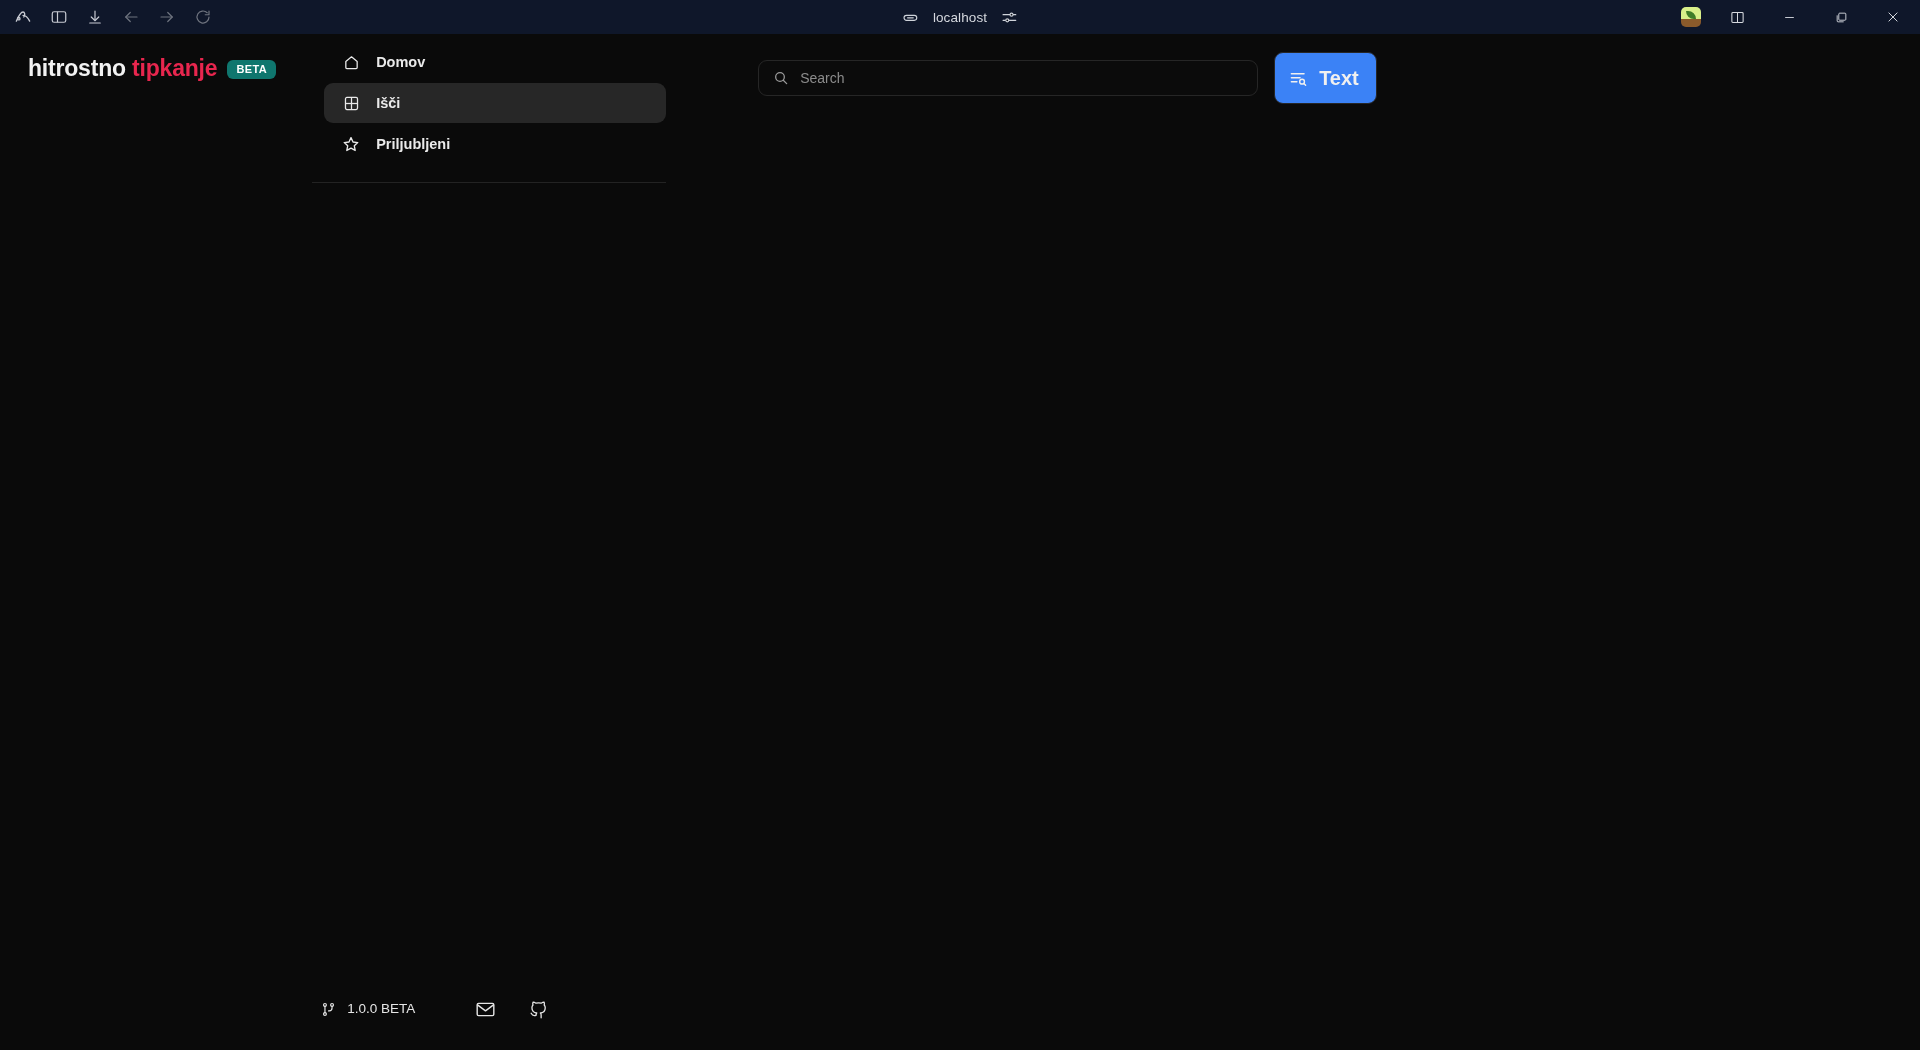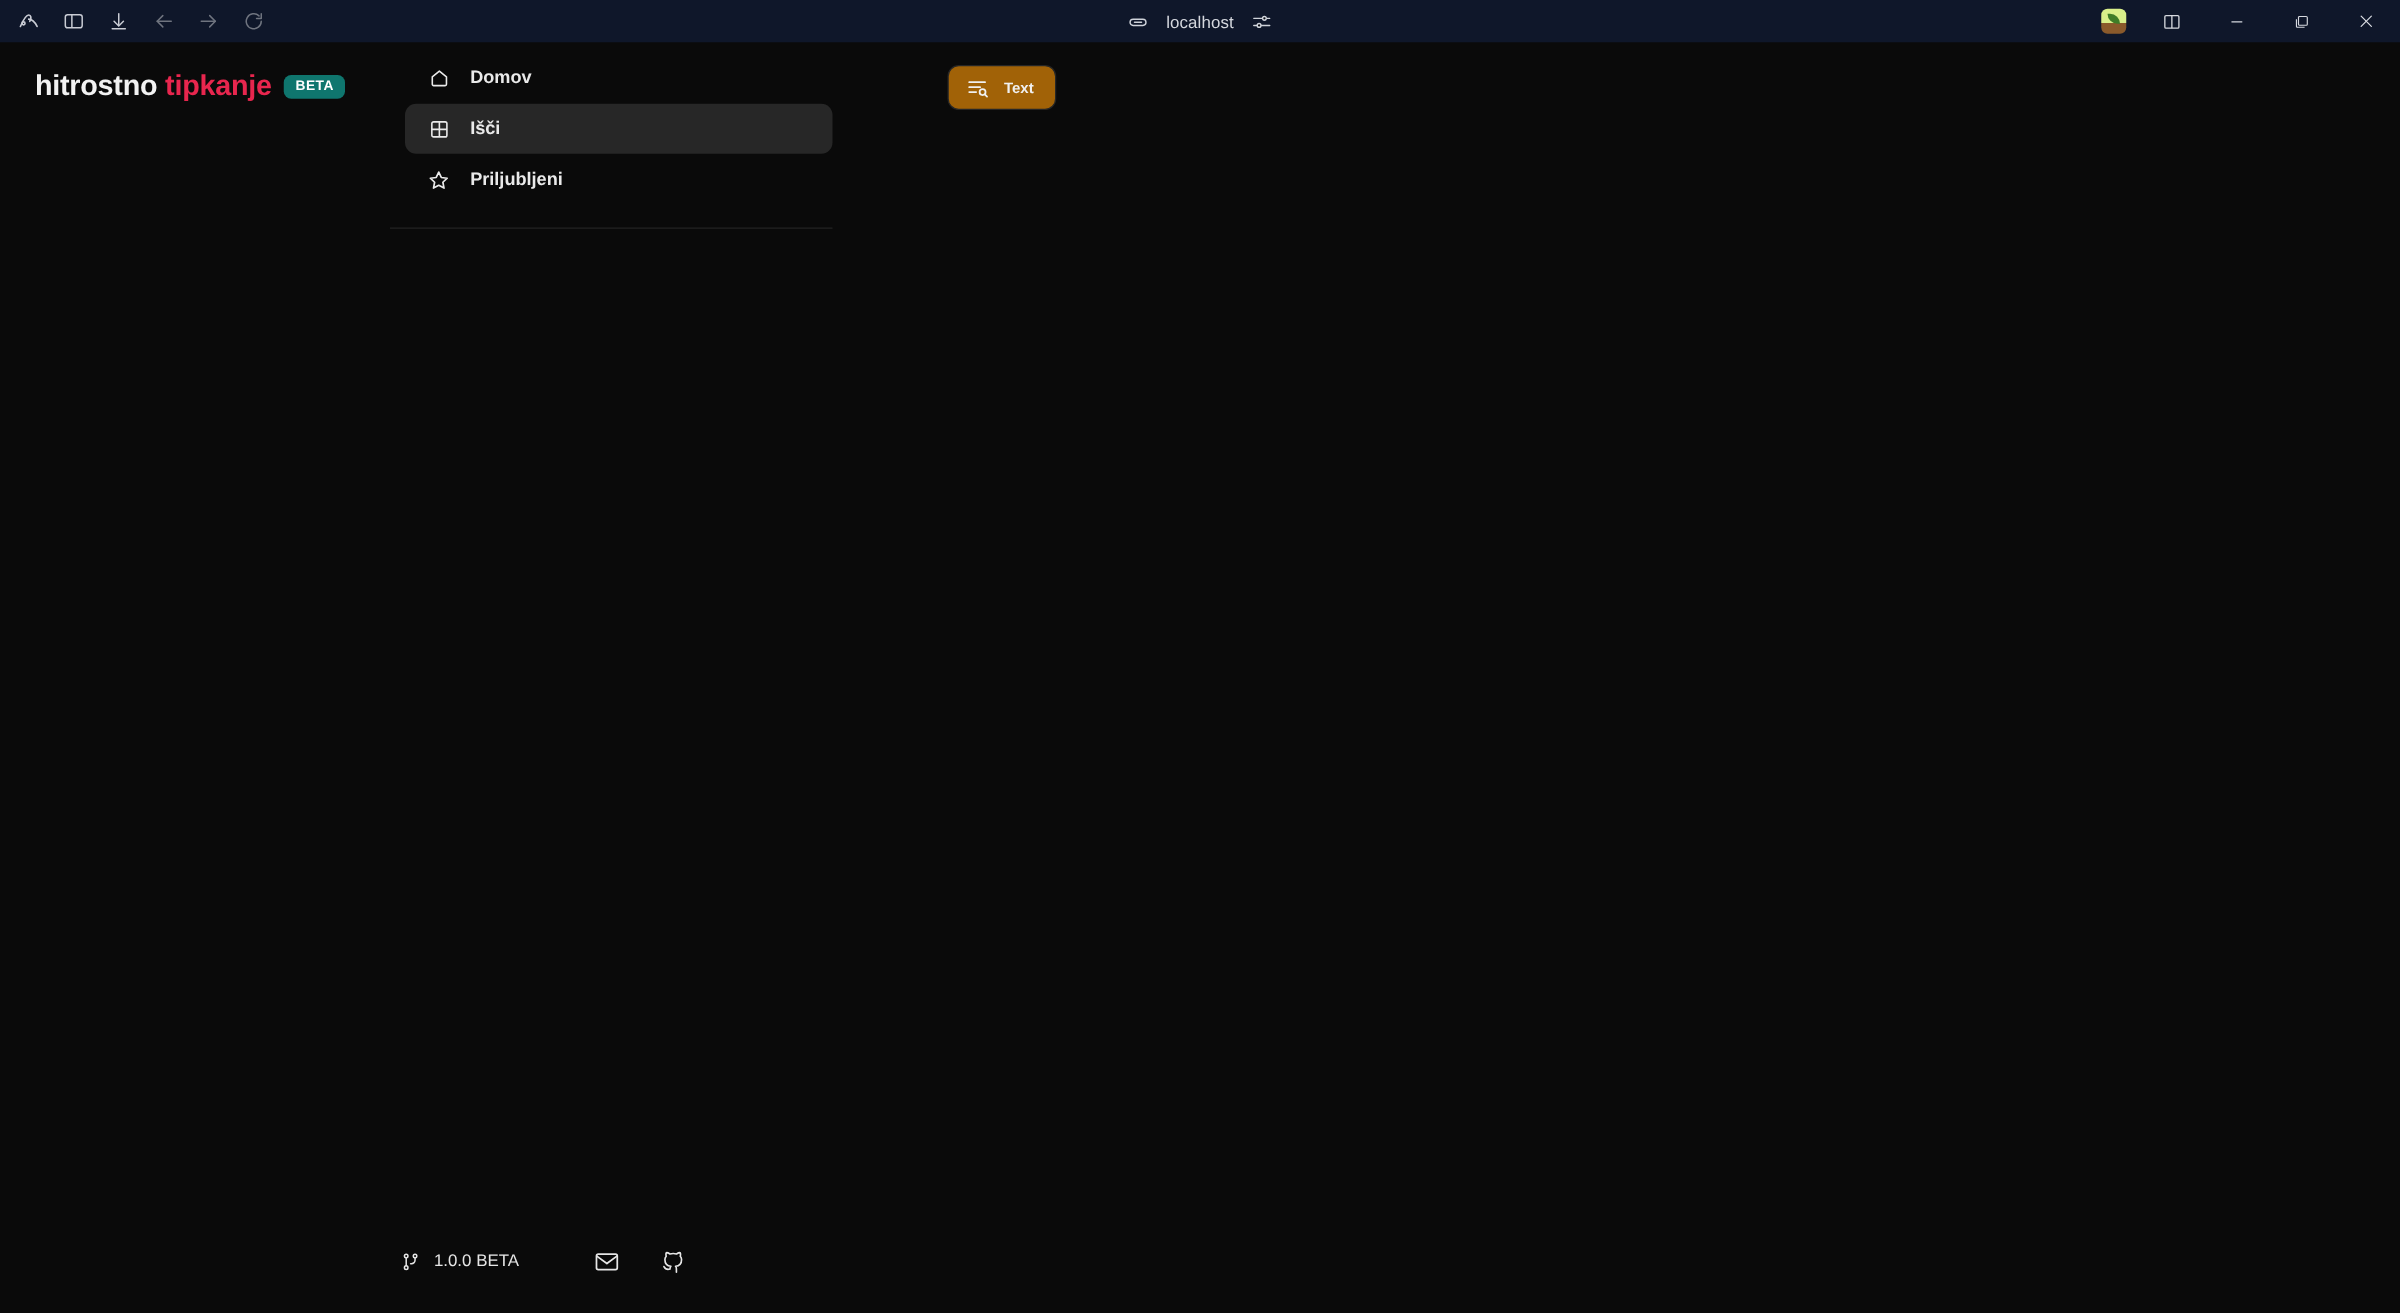--- a/index.html
+++ b/index.html
@@ -137,25 +137,25 @@
   .search-row { display:flex; align-items:center; gap:16px; padding-left:70px; }
   .search-box {
     width:500px; height:36px;
     display:flex; align-items:center; gap:11px;
     border:1px solid #262626; border-radius:9px;
     padding:0 14px;
     background:#0b0b0b;
   }
   .search-box .ph { color:#8b8b8b; font-size:14px; }
   .text-btn {
-    height:36px; display:flex; align-items:center; gap:11px;
+    height:52px; display:flex; align-items:center; gap:11px;
     border:1px solid #262626; border-radius:9px;
     padding:0 17px 0 14px;
-    color:#f0f0f0; font-size:12px; font-weight:700;
-    background:#a16207;
+    color:#f0f0f0; font-size:20px; font-weight:700;
+    background:#3b82f6;
   }
   .content-area { flex:1; }
   svg { display:block; }
 </style>
 </head>
 <body>
 
 <div class="browser-chrome">
 
   <div class="chrome-left">
@@ -322,20 +322,29 @@
               <path d="M15 21.5v-3.3c0-1.1-.4-1.8-.8-2.2 2.7-.3 5.5-1.3 5.5-6a4.7 4.7 0 0 0-1.2-3.2 4.4 4.4 0 0 0-.1-3.2s-1-.3-3.3 1.2a11.4 11.4 0 0 0-6 0C6.8 3.3 5.8 3.6 5.8 3.6a4.4 4.4 0 0 0-.1 3.2 4.7 4.7 0 0 0-1.2 3.2c0 4.7 2.8 5.7 5.5 6-.35.35-.67.96-.78 1.85"></path>
               <path d="M9.2 18.6c-2.4.8-4.4 0-5.6-2.3"></path>
             </svg>
           </span>
         </div>
       </div>
     </nav>
 
     <main class="main">
       <div class="search-row">
+        <div class="search-box">
+          <span>
+            <svg width="16" height="16" viewBox="0 0 24 24" fill="none" stroke="#9a9a9a" stroke-width="1.9" stroke-linecap="round">
+              <circle cx="10.5" cy="10.5" r="6.5"></circle>
+                <line x1="15.4" y1="15.4" x2="20.5" y2="20.5"></line>
+            </svg>
+          </span>
+          <span class="ph">Search</span>
+        </div>
 
         <div class="text-btn">
           <span>
             <svg width="19" height="19" viewBox="0 0 24 24" fill="none" stroke="currentColor" stroke-width="1.8" stroke-linecap="round">
               <line x1="3" y1="6" x2="19" y2="6"></line>
               <line x1="3" y1="11" x2="14" y2="11"></line>
               <line x1="3" y1="16" x2="10" y2="16"></line>
               <circle cx="16.5" cy="16" r="3"></circle>
               <line x1="18.8" y1="18.3" x2="21" y2="20.5"></line>
             </svg>

